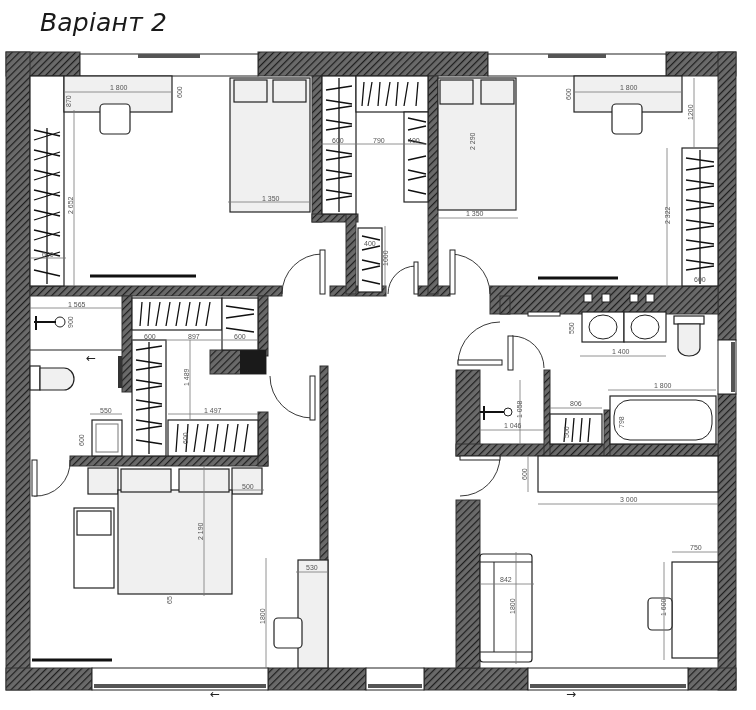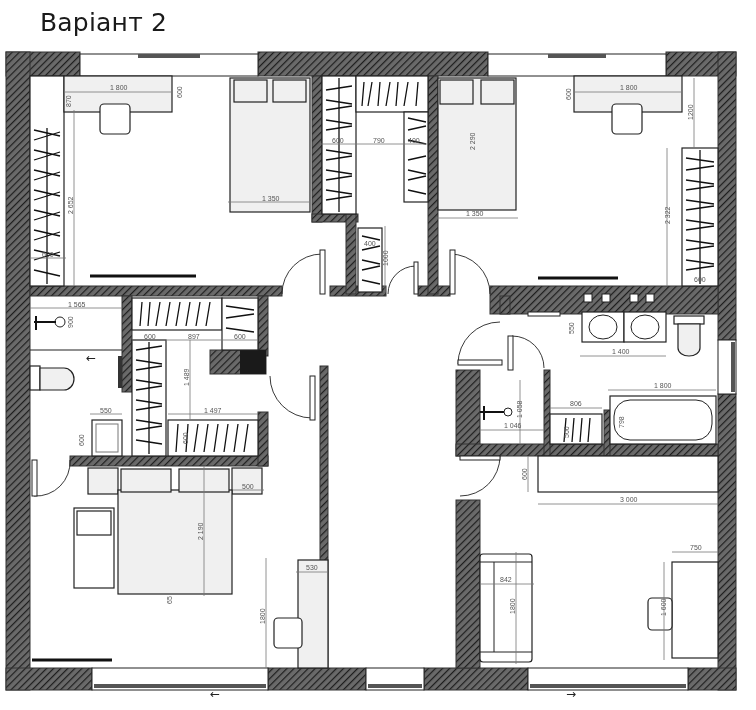--- a/index.html
+++ b/index.html
@@ -1,17 +1,17 @@
 <!DOCTYPE html>
 <html><head>
 <meta charset="utf-8">
 <style>
   html,body{margin:0;padding:0;background:#ffffff;}
   body{width:756px;height:710px;position:relative;overflow:hidden;font-family:"DejaVu Sans",sans-serif;}
-  .title{position:absolute;left:40px;top:8px;font-size:25px;color:#1a1a1a;font-family:"DejaVu Sans",sans-serif;letter-spacing:0.2px;}
+  .title{position:absolute;left:40px;top:8px;font-size:25px;color:#1a1a1a;font-family:"DejaVu Sans",sans-serif;letter-spacing:0.2px;font-style:italic;}
   svg{position:absolute;left:0;top:0;}
   .dim{font-family:"Liberation Sans",sans-serif;font-size:7px;fill:#555;}
   .wall{fill:url(#hatch);stroke:#333;stroke-width:1;}
   .furn{fill:#f0f0f0;stroke:#222;stroke-width:1.2;}
   .furnw{fill:#fff;stroke:#222;stroke-width:1.2;}
   .dl{stroke:#777;stroke-width:0.8;fill:none;}
   .door{fill:none;stroke:#222;stroke-width:0.9;}
   .wd{fill:#fff;stroke:#222;stroke-width:1;}
   .zig{stroke:#111;stroke-width:1.3;fill:none;}
 </style>

